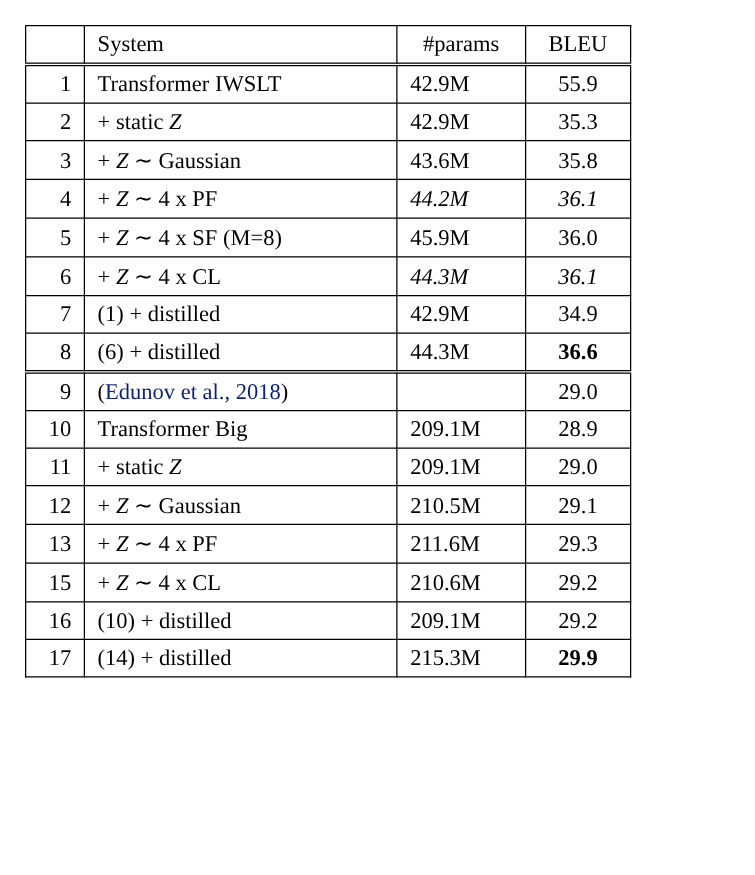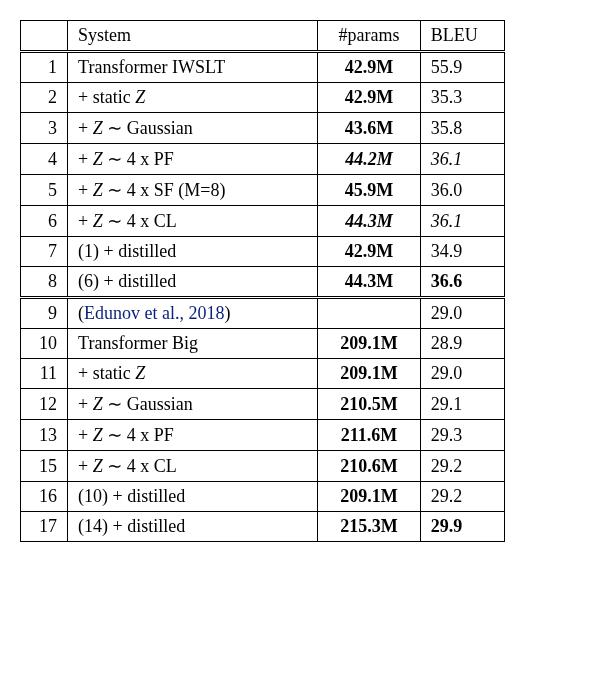--- a/index.html
+++ b/index.html
@@ -23,27 +23,26 @@
     }
     .col-num {
       text-align: right;
       width: 50px;
       padding-right: 10px;
     }
     .col-sys {
       width: 300px;
     }
     .col-params {
-      text-align: center;
+      text-align: left;
       width: 110px;
       padding-right: 10px;
-      font-weight: bold;
     }
     .col-bleu {
-      text-align: left;
+      text-align: center;
       width: 90px;
       padding-left: 10px;
     }
     .header-row td {
       font-weight: normal;
     }
     .double-top {
       border-top: 3px double #000;
     }
     .italic {

